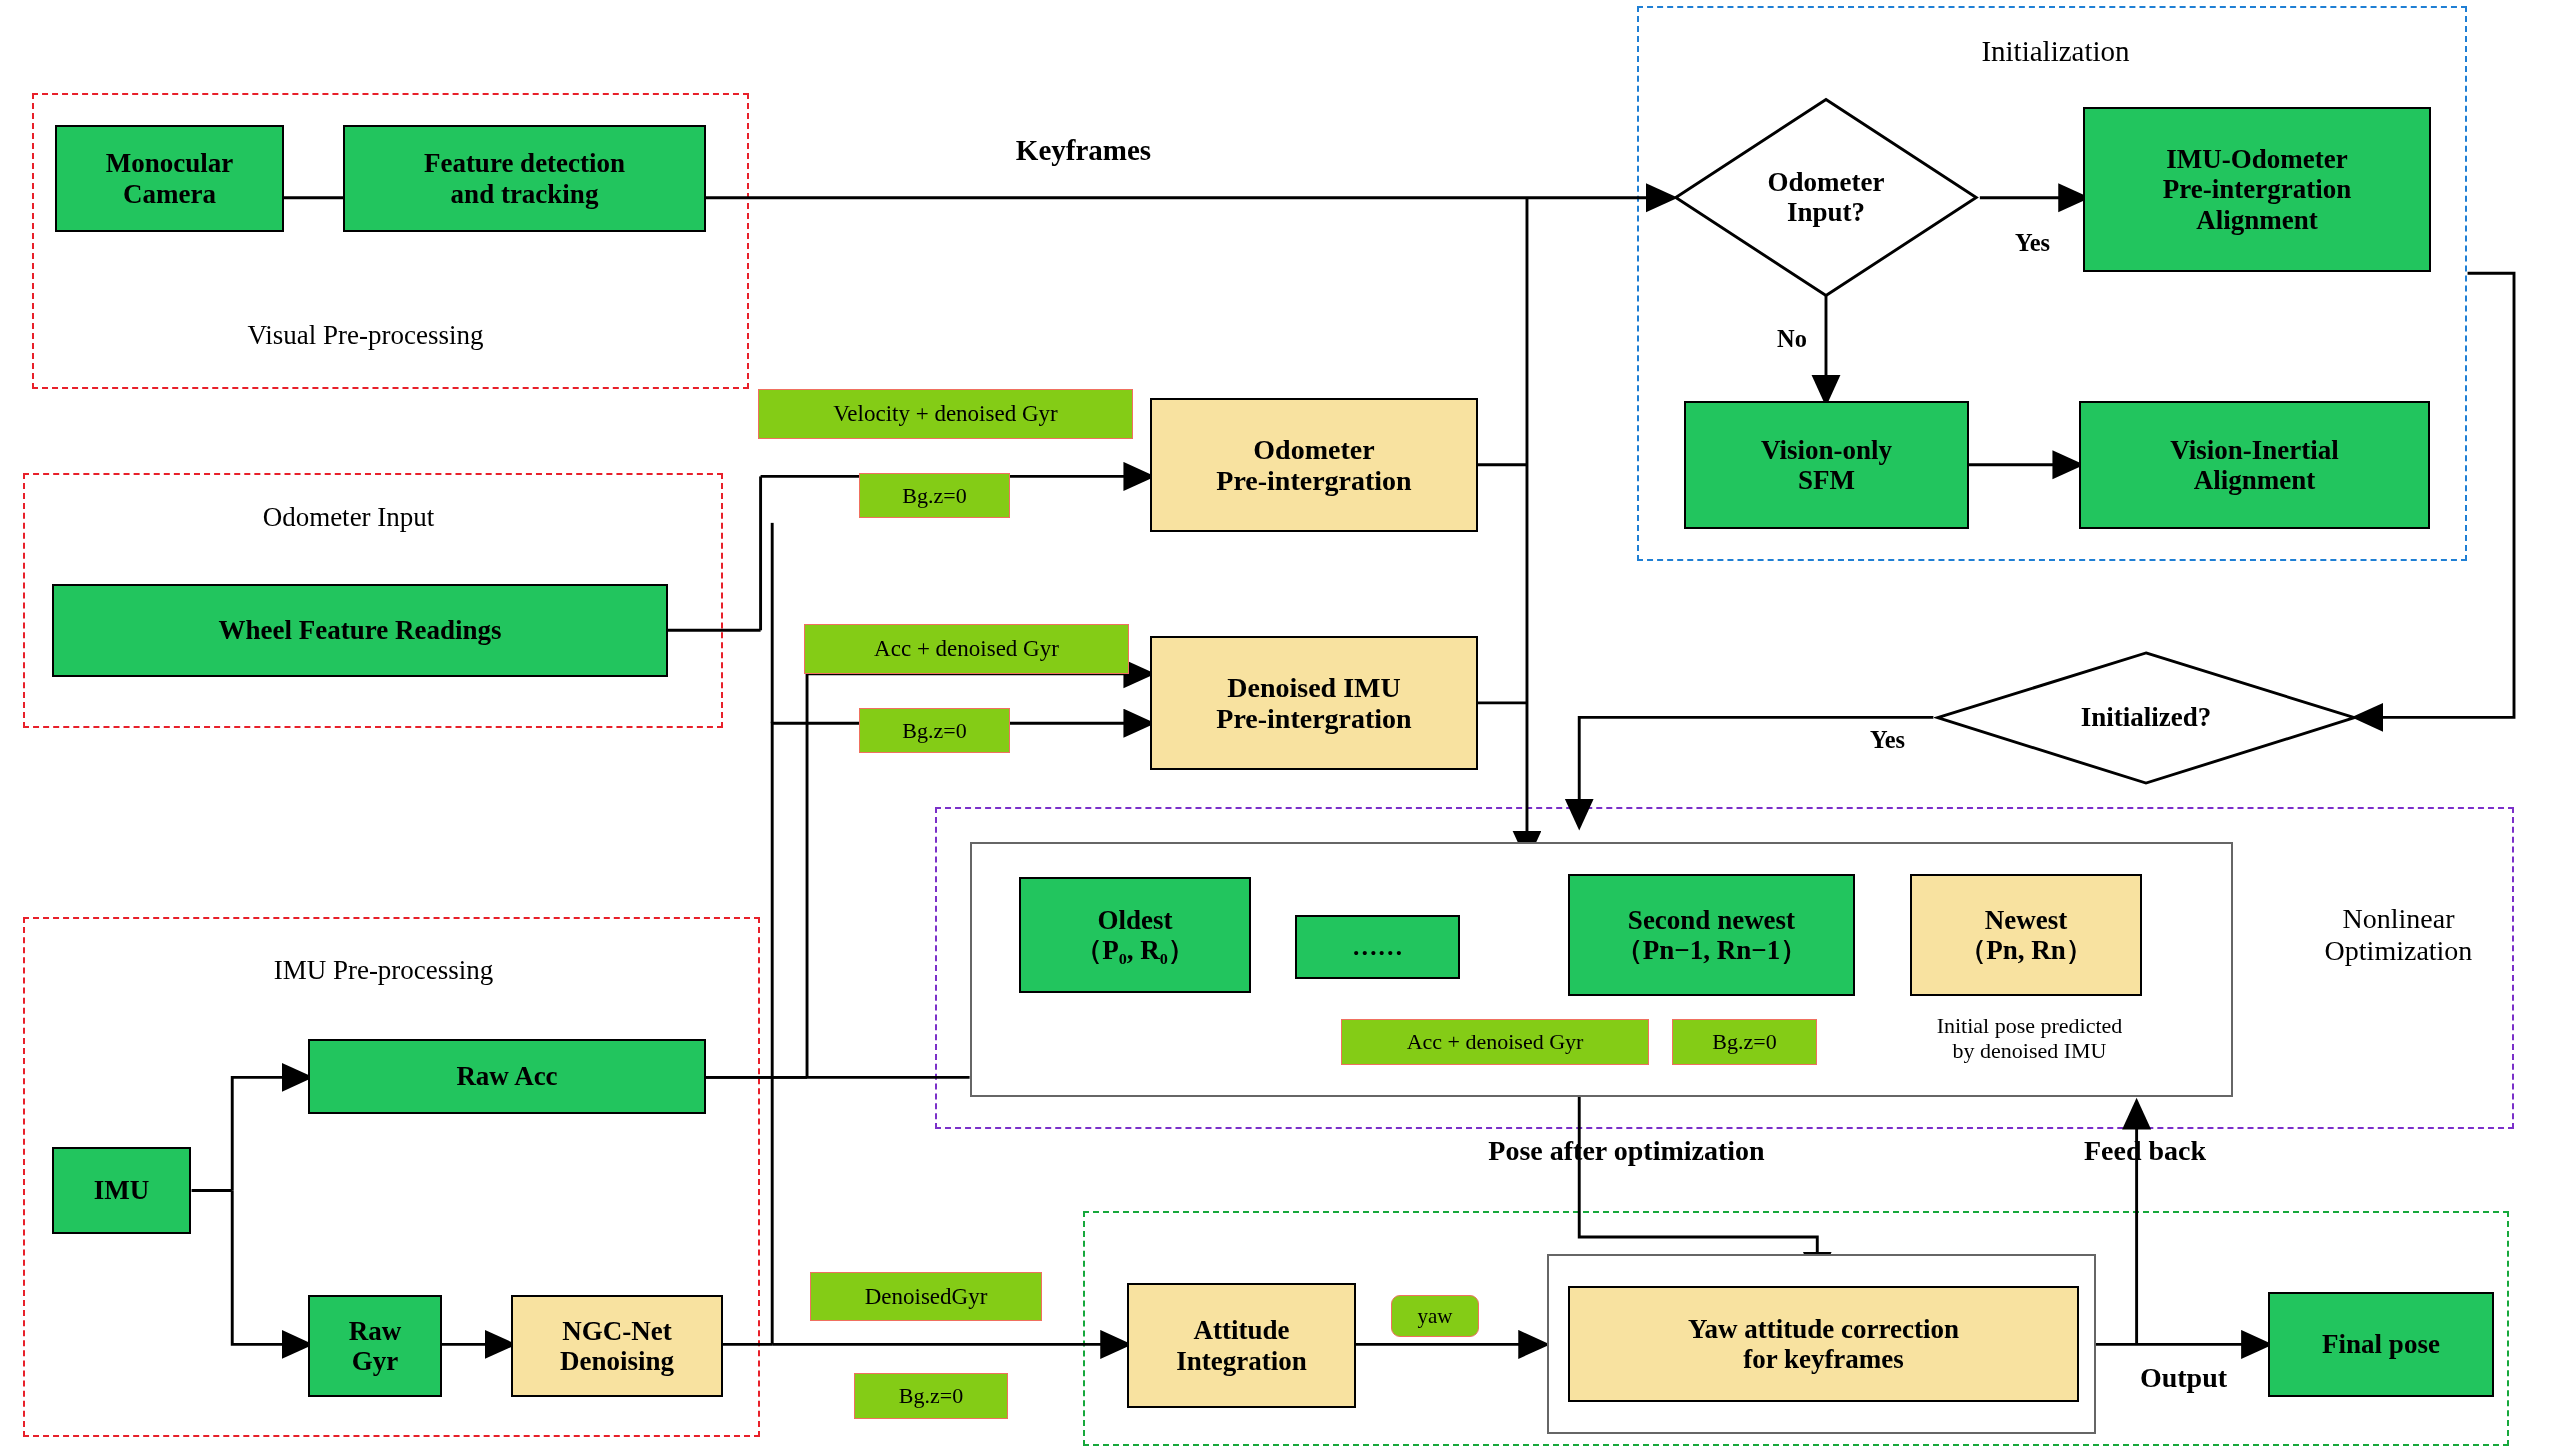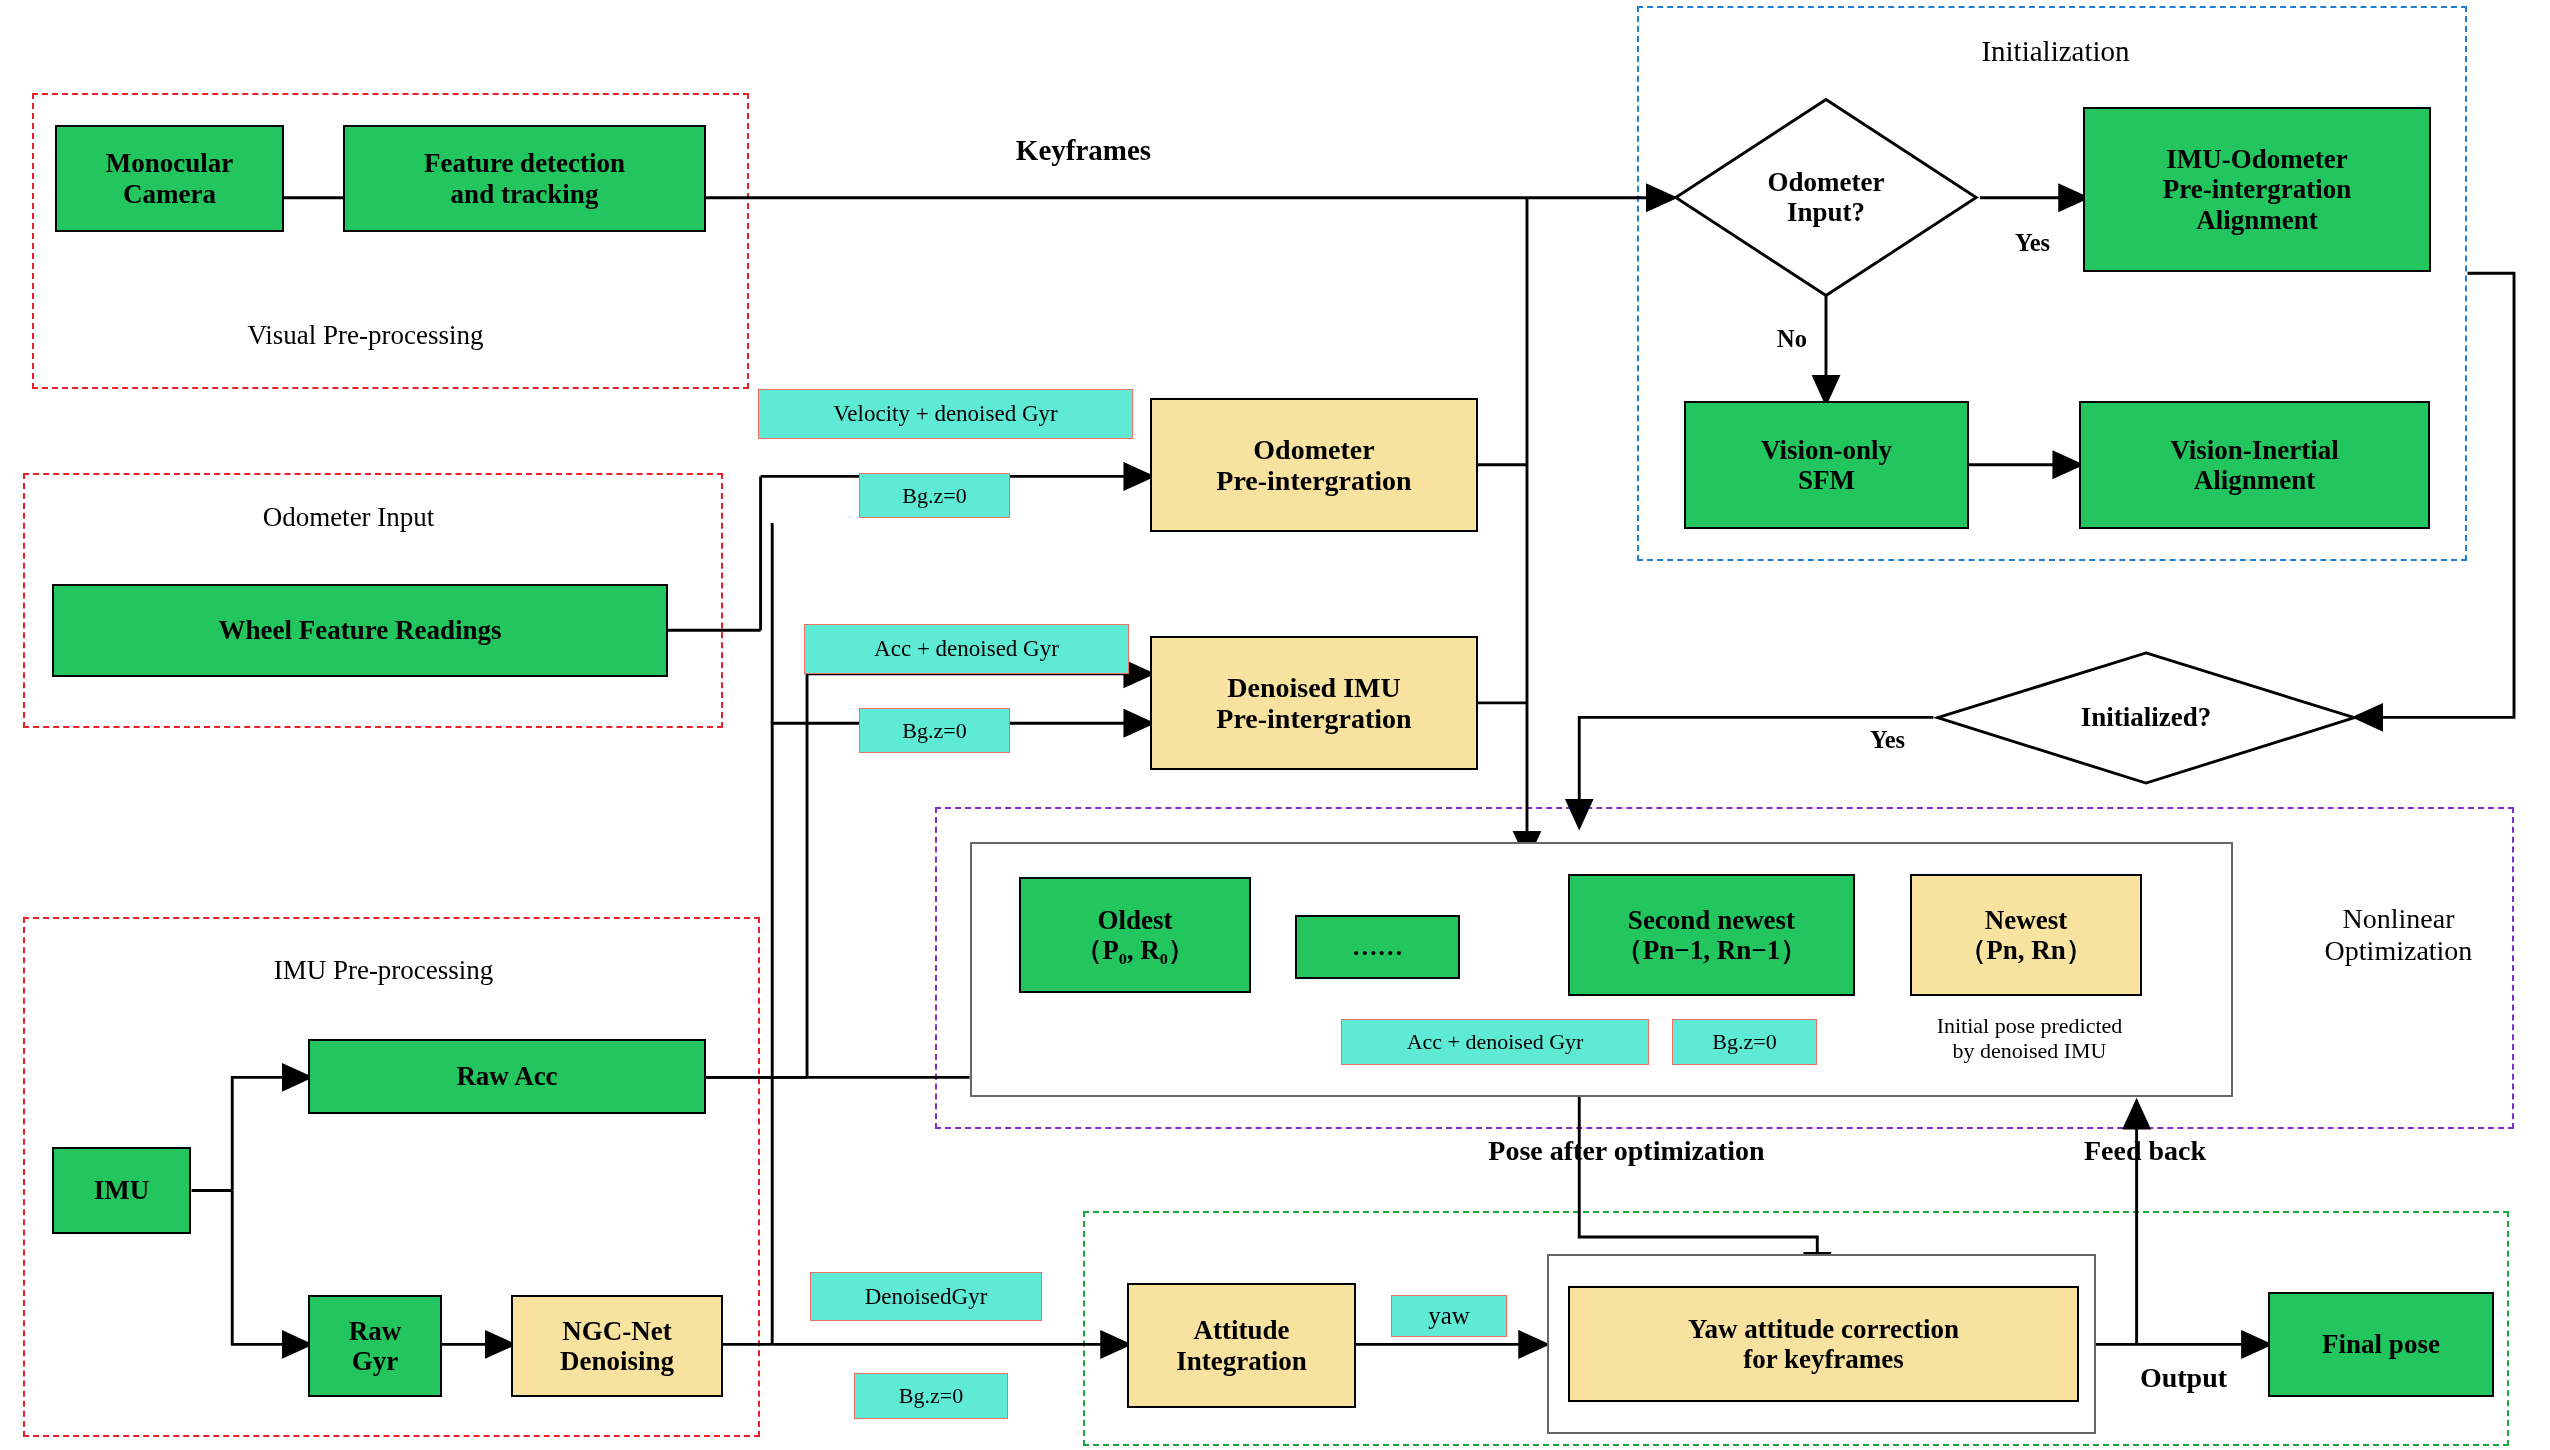--- a/index.html
+++ b/index.html
@@ -8,21 +8,21 @@
   .box{position:absolute;box-sizing:border-box;border:2.3px solid #000;background:#22c55e;
        display:flex;align-items:center;justify-content:center;text-align:center;
        font-weight:bold;line-height:1.12;}
   .yellow{background:#f8e2a0;}
   .grp{position:absolute;box-sizing:border-box;background:transparent;}
   .grp.red{border:2.9px dashed #e8202a;}
   .grp.blue{border:2.9px dashed #1f7fd4;}
   .grp.purple{border:2.9px dashed #7b30c9;}
   .grp.green{border:2.9px dashed #17a83c;}
   .grplabel{position:absolute;font-weight:normal;text-align:center;}
-  .tag{position:absolute;box-sizing:border-box;border:1.7px solid #f07060;background:#5eead4;
+  .tag{position:absolute;box-sizing:border-box;border:1.7px solid #f07060;background:#84cc16;
        display:flex;align-items:center;justify-content:center;text-align:center;
        font-weight:normal;padding:1.2px 4.6px;}
   .lbl{position:absolute;font-weight:bold;text-align:center;}
   .diamond{position:absolute;}
   .diamond svg{display:block;}
   .dtext{position:absolute;display:flex;align-items:center;justify-content:center;
          text-align:center;font-weight:bold;line-height:1.1;}
   svg.wires{position:absolute;left:0;top:0;width:2550px;height:1451px;pointer-events:none;}
   .subbox{position:absolute;box-sizing:border-box;border:2.3px solid #666;background:#fff;}
   .note{position:absolute;text-align:center;font-weight:normal;line-height:1.15;}
@@ -238,21 +238,21 @@
       <span>Bg.z=0</span>
     </div>
 
   <div class="tag" style="left:810px;top:1272px;width:232px;height:49px;font-size:23px;">
       <span>DenoisedGyr</span>
     </div>
   <div class="tag" style="left:854px;top:1373px;width:154px;height:46px;font-size:22px;">
       <span>Bg.z=0</span>
     </div>
 
-  <div class="tag" style="left:1391px;top:1295px;width:116px;height:42px;font-size:25px;">
+  <div class="tag" style="left:1391px;top:1295px;width:88px;height:42px;font-size:21px;border-radius:9px;">
       <span>yaw</span>
     </div>
 
   <div class="lbl" style="left:944px;top:134px;width:279px;font-size:29px;">Keyframes</div>
   <div class="lbl" style="left:1992px;top:229px;width:81px;font-size:24.4px;">Yes</div>
   <div class="lbl" style="left:1757px;top:325px;width:70px;font-size:24.4px;">No</div>
   <div class="lbl" style="left:1844px;top:726px;width:87px;font-size:24.4px;">Yes</div>
   <div class="lbl" style="left:1394px;top:1135px;width:465px;font-size:28px;">Pose after optimization</div>
   <div class="lbl" style="left:2029px;top:1135px;width:232px;font-size:28px;">Feed back</div>
   <div class="lbl" style="left:2102px;top:1362px;width:163px;font-size:28px;">Output</div>

